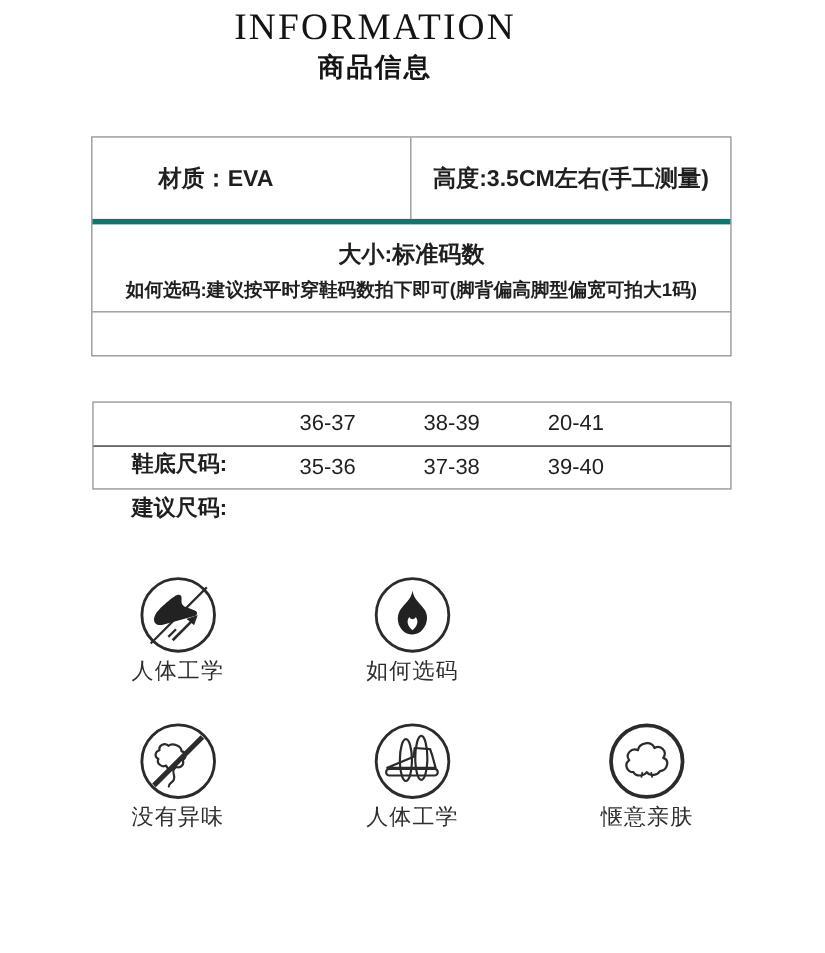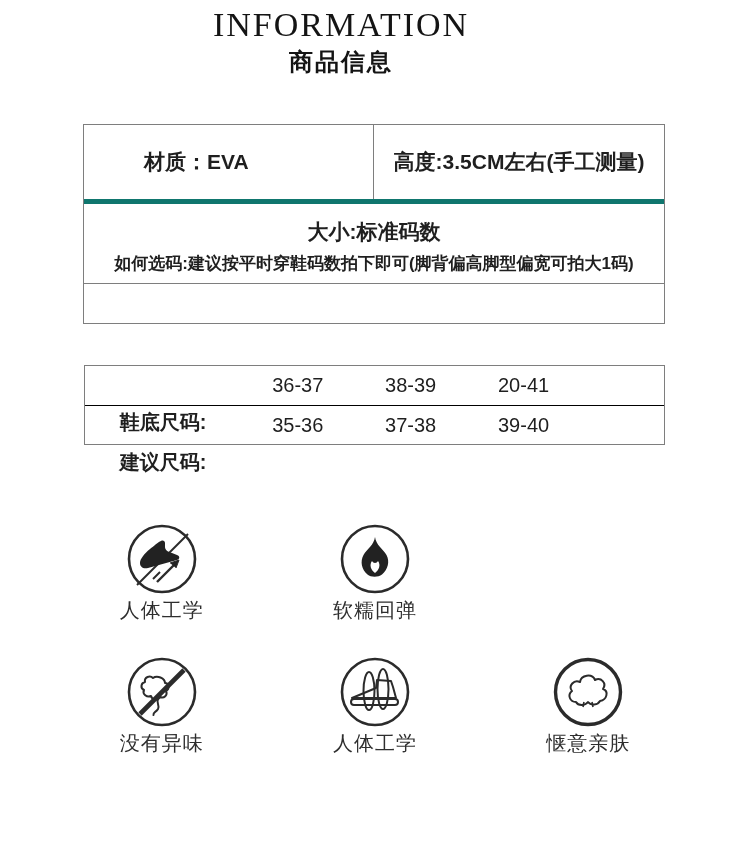--- a/index.html
+++ b/index.html
@@ -94,21 +94,21 @@
       </svg>
       <div class="feat-label">人体工学</div>
     </div>
 
     <div class="feat">
       <svg width="70" height="70" viewBox="0 0 70 70">
         <circle cx="35" cy="35" r="33" fill="none" stroke="#2b2b2b" stroke-width="2.6"></circle>
         <path fill-rule="evenodd" fill="#222222" d="M35,13 C36,21 43,25 46.5,31 C50,37.5 48,45.5 42,50.5 C38,53.5 31,53.5 27.5,50.5 C21.5,45.5 20,37.5 23.5,31 C27,25 34,21 35,13 Z
              M35,49 C31,46 29,41 32,37 C33.2,39.6 36.8,39.6 38,37 C41,41 39,46 35,49 Z"></path>
       </svg>
-      <div class="feat-label">软糯回弹</div>
+      <div class="feat-label">如何选码</div>
     </div>
 
   </div>
 
   <div class="feat-row feat-row-2">
 
     <div class="feat">
       <svg width="70" height="70" viewBox="0 0 70 70">
         <circle cx="35" cy="35" r="33" fill="none" stroke="#2b2b2b" stroke-width="2.6"></circle>
         <path fill="none" stroke="#2b2b2b" stroke-width="2" stroke-linejoin="round" d="M26,21 C23,18 17,20 18,25 C14,26 13,31 17,33 C15,37 20,41 24,39 C25,43 31,44 33,40 C37,42 41,38 39,34 C43,32 42,26 38,26 C38,21 30,18 26,21 Z"></path>

